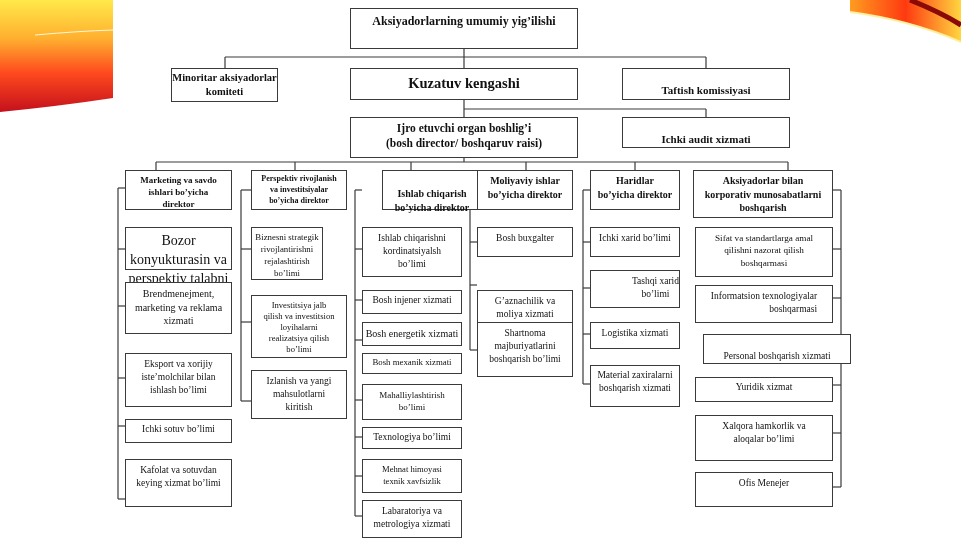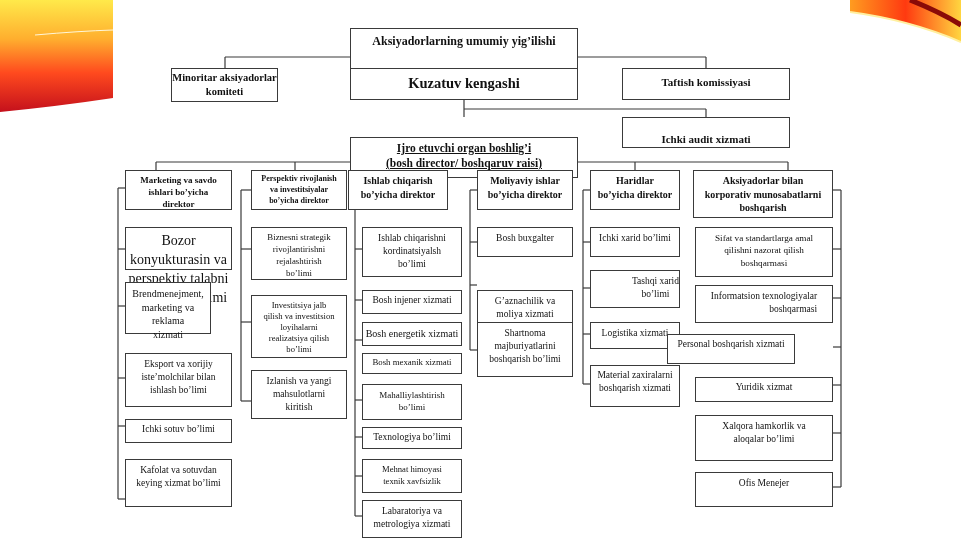--- a/index.html
+++ b/index.html
@@ -5,21 +5,21 @@
   html, body { margin:0; padding:0; }
   body { width:961px; height:540px; position:relative; background:#ffffff; overflow:hidden;
          font-family:"Liberation Serif", "DejaVu Serif", serif; color:#111; }
   .deco { position:absolute; }
   .box { position:absolute; box-sizing:border-box; border:1.3px solid #3a3a3a; background:#fff;
          display:flex; align-items:flex-start; justify-content:center; text-align:center;
          font-size:9.5px; line-height:1.35; padding-top:4px; }
   .box span { display:block; white-space:pre-line; }
   .b { font-weight:bold; }
   .big { font-size:14.5px; font-weight:bold; align-items:center; padding-top:0; }
-  .mid { font-size:11.5px; font-weight:bold;margin-top:20px; }
+  .mid { font-size:11.5px; font-weight:bold; }
   svg.lines { position:absolute; left:0; top:0; }
   svg.lines line { stroke:#3a3a3a; stroke-width:1.2; }
 </style>
 </head>
 <body>
 
 <svg class="deco" style="left:0;top:0" width="115" height="112" viewBox="0 0 115 112">
   <defs>
     <linearGradient id="gl" x1="0" y1="0" x2="0" y2="1">
       <stop offset="0" stop-color="#ffe94a"></stop>
@@ -115,43 +115,43 @@
 <div class="box mid" style="left:350px;top:8px;width:228px;height:41px;font-size:12px;">
   <span>Aksiyadorlarning umumiy yig’ilishi</span>
 </div>
 <div class="box b" style="left:171px;top:68px;width:107px;height:34px;font-size:10.5px;padding-top:2px;">
   <span>Minoritar aksiyadorlar
 komiteti</span>
 </div>
 <div class="box big" style="left:350px;top:68px;width:228px;height:32px;">
   <span>Kuzatuv kengashi</span>
 </div>
-<div class="box b" style="left:622px;top:68px;width:168px;height:32px;font-size:11px;padding-top:6px;">
+<div class="box b" style="left:622px;top:68px;width:168px;height:32px;font-size:11px;padding-top:14px;">
   <span>Taftish komissiyasi</span>
 </div>
 
-<div class="box mid" style="left:350px;top:117px;width:228px;height:41px;padding-top:3px;line-height:1.3;text-decoration:underline;">
+<div class="box mid" style="left:350px;top:117px;width:228px;height:41px;padding-top:3px;line-height:1.3;">
   <span>Ijro etuvchi organ boshlig’i
 (bosh director/ boshqaruv raisi)</span>
 </div>
 <div class="box b" style="left:622px;top:117px;width:168px;height:31px;font-size:11px;padding-top:14px;">
   <span>Ichki audit xizmati</span>
 </div>
 
 <div class="box b" style="left:125px;top:170px;width:107px;height:40px;font-size:9px;padding-top:3px;">
   <span>Marketing va savdo
 ishlari bo’yicha
 direktor</span>
 </div>
 <div class="box" style="left:125px;top:227px;width:107px;height:43px;font-size:14px;">
   <span>Bozor konyukturasin va
 perspektiv talabni
 o’rganish bo’limi</span>
 </div>
-<div class="box" style="left:125px;top:282px;width:86px;height:52px;font-size:10px;">
+<div class="box" style="left:125px;top:282px;width:107px;height:52px;font-size:10px;">
   <span>Brendmenejment,
 marketing va reklama
 xizmati</span>
 </div>
 <div class="box" style="left:125px;top:353px;width:107px;height:54px;">
   <span>Eksport va xorijiy
 iste’molchilar bilan
 ishlash bo’limi</span>
 </div>
 <div class="box" style="left:125px;top:419px;width:107px;height:24px;padding-top:3px;">
@@ -160,40 +160,40 @@
 <div class="box" style="left:125px;top:459px;width:107px;height:48px;">
   <span>Kafolat va sotuvdan
 keying xizmat bo’limi</span>
 </div>
 
 <div class="box b" style="left:251px;top:170px;width:96px;height:40px;font-size:8px;padding-top:3px;">
   <span>Perspektiv rivojlanish
 va investitsiyalar
 bo’yicha direktor</span>
 </div>
-<div class="box" style="left:251px;top:227px;width:96px;height:53px;font-size:8.8px;">
+<div class="box" style="left:251px;top:227px;width:72px;height:53px;font-size:8.8px;">
   <span>Biznesni strategik
 rivojlantirishni
 rejalashtirish
 bo’limi</span>
 </div>
 <div class="box" style="left:251px;top:295px;width:96px;height:63px;font-size:8.6px;line-height:1.28;">
   <span>Investitsiya jalb
 qilish va investitsion
 loyihalarni
 realizatsiya qilish
 bo’limi</span>
 </div>
 <div class="box" style="left:251px;top:370px;width:96px;height:49px;">
   <span>Izlanish va yangi
 mahsulotlarni
 kiritish</span>
 </div>
 
-<div class="box b" style="left:348px;top:170px;width:100px;height:40px;font-size:10px;padding-top:3px;">
+<div class="box b" style="left:382px;top:170px;width:100px;height:40px;font-size:10px;padding-top:16px;">
   <span>Ishlab chiqarish
 bo’yicha direktor</span>
 </div>
 <div class="box" style="left:362px;top:227px;width:100px;height:50px;">
   <span>Ishlab chiqarishni
 kordinatsiyalsh
 bo’limi</span>
 </div>
 <div class="box" style="left:362px;top:290px;width:100px;height:24px;padding-top:3px;">
   <span>Bosh injener xizmati</span>
@@ -263,21 +263,21 @@
 </div>
 <div class="box" style="left:695px;top:227px;width:138px;height:50px;font-size:9.2px;">
   <span>Sifat va standartlarga amal
 qilishni nazorat qilish
 boshqarmasi</span>
 </div>
 <div class="box" style="left:695px;top:285px;width:138px;height:38px;text-align:right;">
   <span>Informatsion texnologiyalar
 boshqarmasi</span>
 </div>
-<div class="box" style="left:667px;top:334px;width:128px;height:30px;padding-top:3px;">
+<div class="box" style="left:703px;top:334px;width:148px;height:30px;padding-top:3px;align-items:flex-end;">
   <span>Personal boshqarish xizmati</span>
 </div>
 <div class="box" style="left:695px;top:377px;width:138px;height:25px;padding-top:3px;">
   <span>Yuridik xizmat</span>
 </div>
 <div class="box" style="left:695px;top:415px;width:138px;height:46px;">
   <span>Xalqora hamkorlik va
 aloqalar bo’limi</span>
 </div>
 <div class="box" style="left:695px;top:472px;width:138px;height:35px;">

